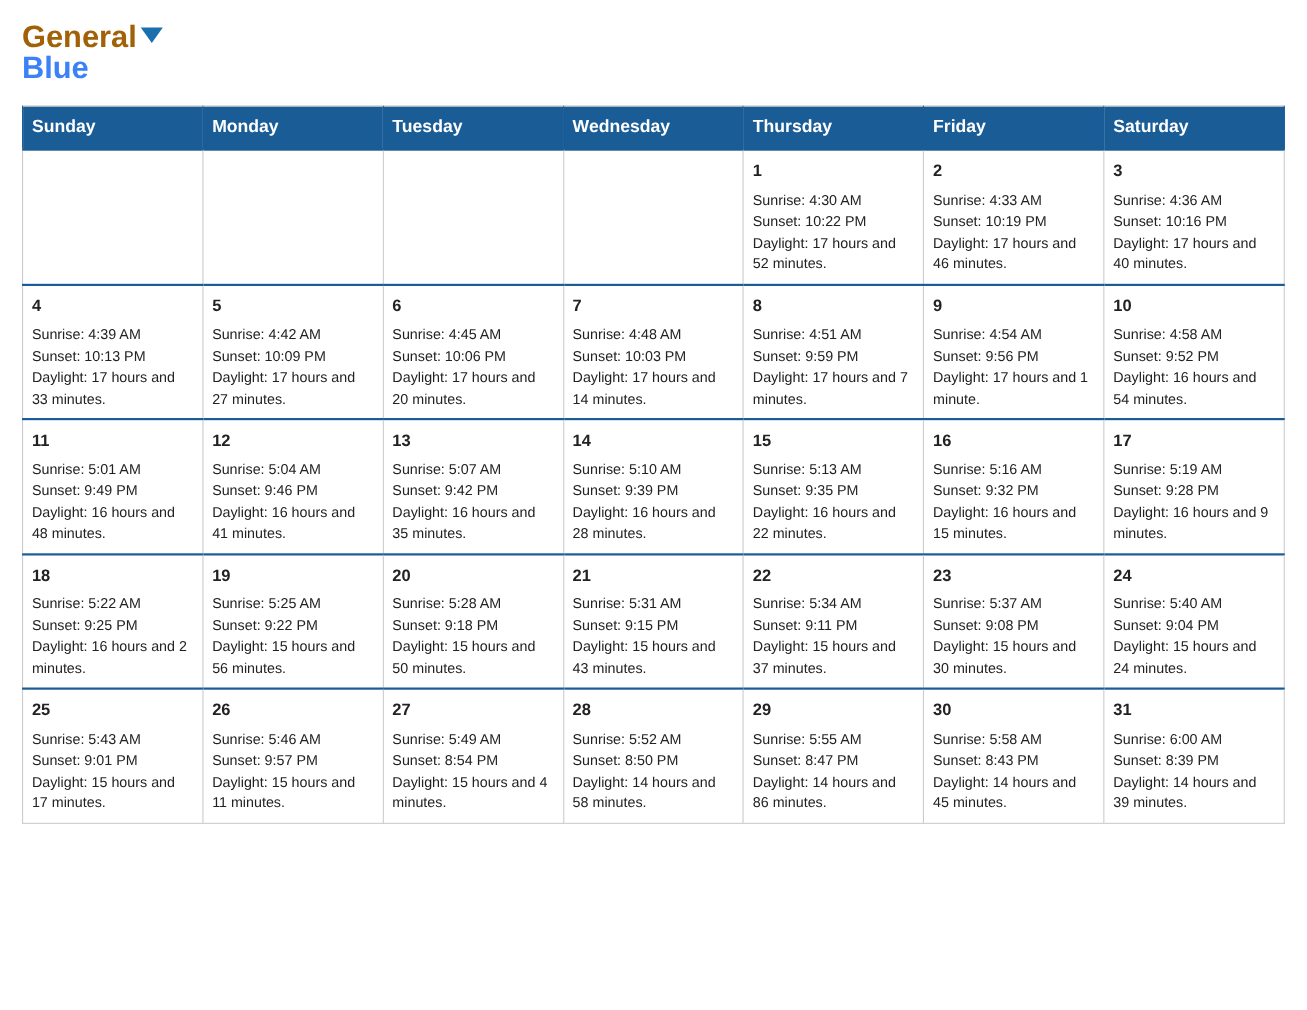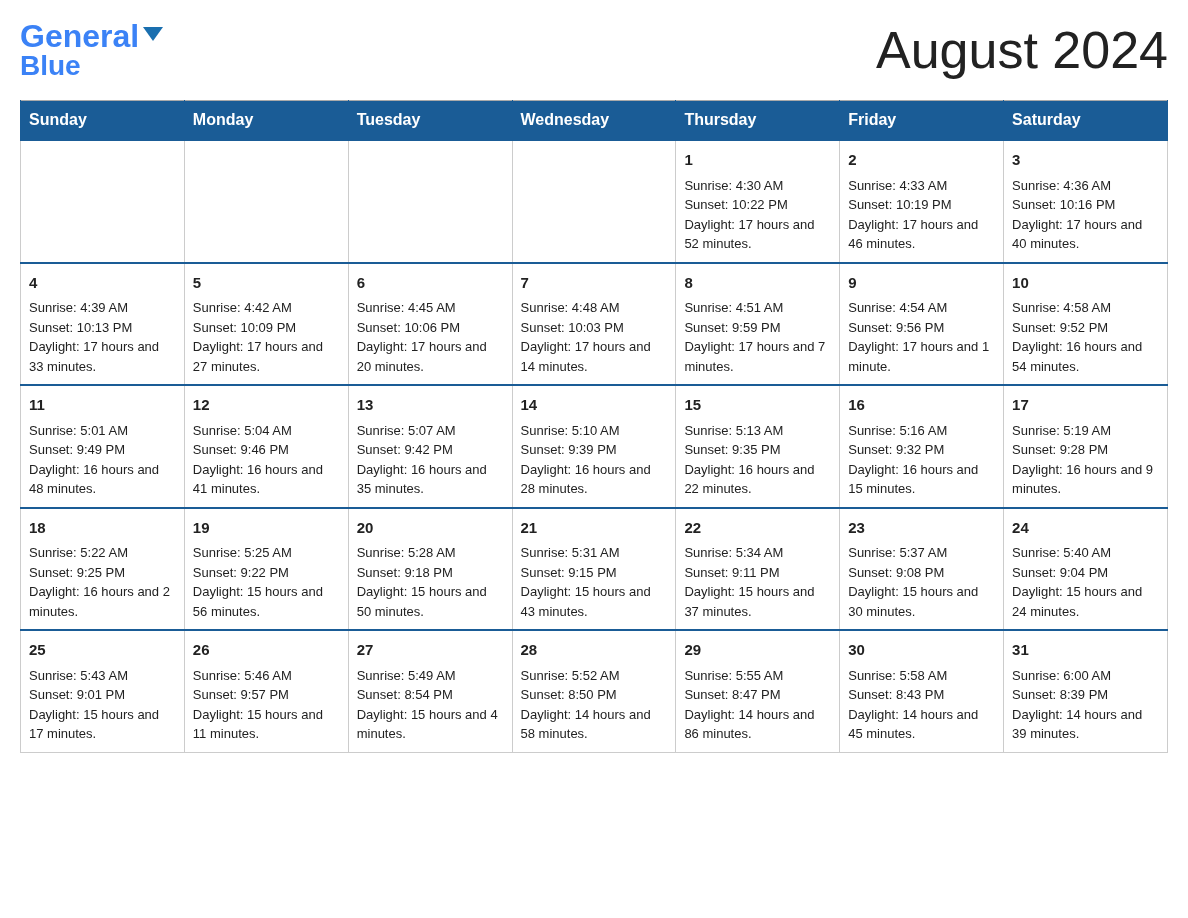--- a/index.html
+++ b/index.html
@@ -15,23 +15,23 @@
       justify-content: space-between;
       align-items: flex-start;
       margin-bottom: 20px;
     }
     .logo {
       display: flex;
       flex-direction: column;
       align-items: flex-start;
     }
     .logo-general {
-      font-size: 32px;
+      font-size: 28px;
       font-weight: bold;
-      color: #3b82f6;
+      color: #a16207;
       line-height: 1;
     }
     .logo-blue {
       font-size: 28px;
       font-weight: bold;
       color: #3b82f6;
       line-height: 1;
     }
     .logo-triangle {
       display: inline-block;
@@ -102,21 +102,20 @@
 
 <div class="header">
   <div class="logo">
     <div style="display:flex;align-items:center;">
       <span class="logo-general">General</span>
       <span class="logo-triangle"></span>
     </div>
     <span class="logo-blue">Blue</span>
   </div>
   <div class="title-section">
-    <div class="month-title">August 2024</div>
   </div>
 </div>
 
 <table class="calendar">
   <thead>
     <tr>
     <th>Sunday</th>
         <th>Monday</th>
         <th>Tuesday</th>
         <th>Wednesday</th>

